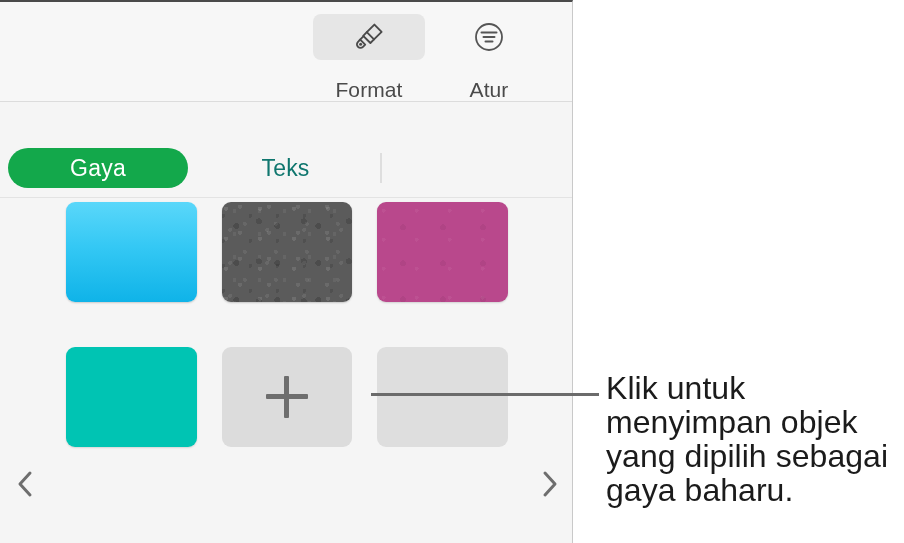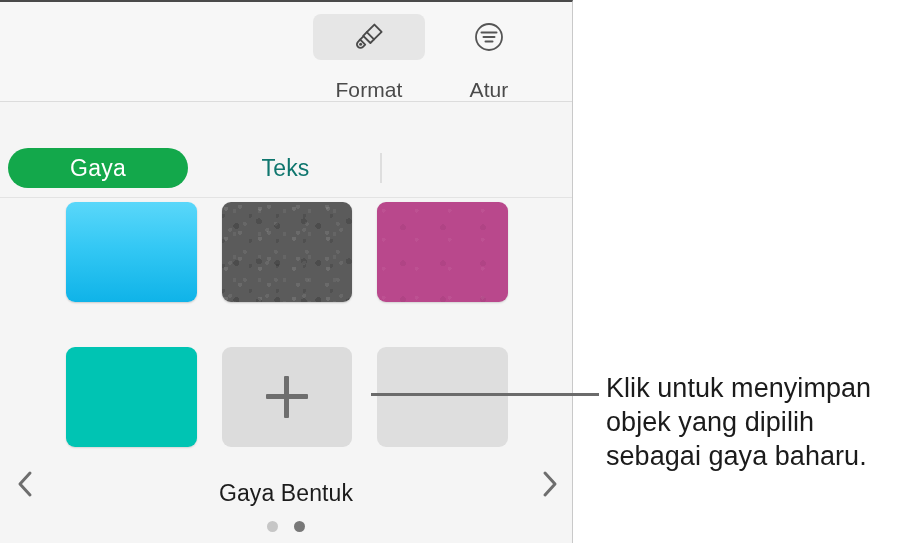--- a/index.html
+++ b/index.html
@@ -244,21 +244,21 @@
     top: 393px;
     width: 228px;
     height: 3px;
     background: #6b6b6b;
   }
   #callout-text {
     position: absolute;
     left: 606px;
     top: 371px;
     width: 292px;
-    font-size: 27px;
+    font-size: 32px;
     line-height: 34px;
     color: #1b1b1b;
     letter-spacing: 0.05px;
   }
 </style>
 </head>
 <body>
 
 <div id="inspector-panel">
 
@@ -322,24 +322,17 @@
       </div>
       <div class="swatch-row">
         <div class="swatch sw-teal"></div>
         <div class="swatch sw-add">
           <span class="plus-icon"></span>
         </div>
         <div class="swatch sw-empty"></div>
       </div>
     </div>
 
-    <div id="styles-footer">
-      <div id="styles-title">Gaya Bentuk</div>
-      <div id="page-dots">
-        <span class="page-dot"></span>
-        <span class="page-dot active"></span>
-      </div>
-    </div>
   </div>
 </div>
 
 <div id="callout-line"></div>
 <div id="callout-text">Klik untuk menyimpan objek yang dipilih sebagai gaya baharu.</div>
 
 </body></html>

